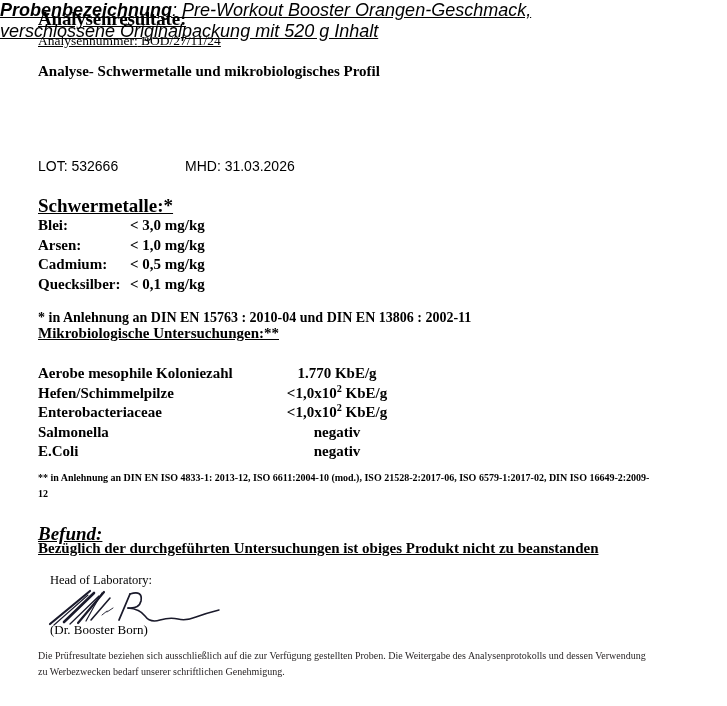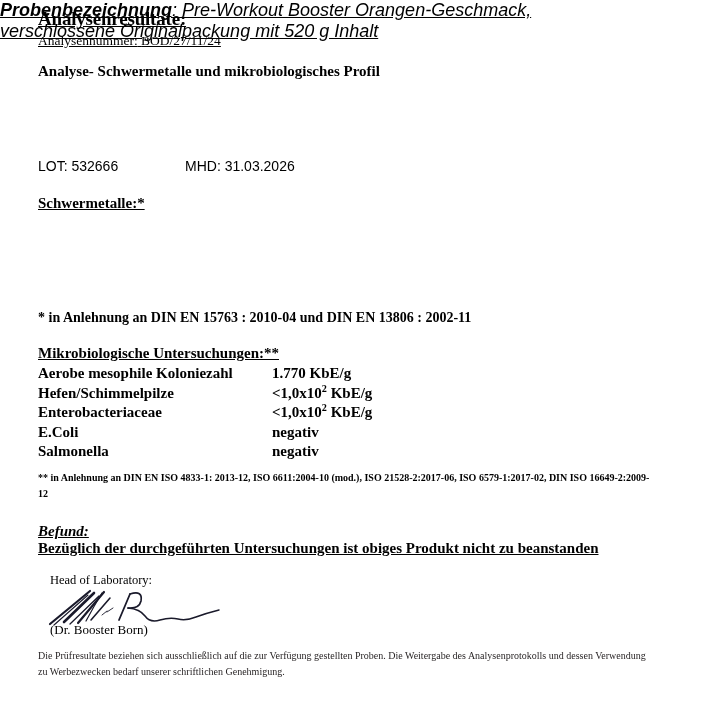--- a/index.html
+++ b/index.html
@@ -67,21 +67,21 @@
     font-weight: bold;
     text-decoration: underline;
   }
 
   #lot { left: 38px; top: 158px; font-size: 14px; }
   #mhd { left: 185px; top: 158px; font-size: 14px; }
 
   
   #hm-heading {
     left: 38px; top: 195px;
-    font-size: 15px;
+    font-size: 19px;
     font-weight: bold;
     text-decoration: underline;
   }
   #hm-table {
     position: absolute;
     left: 38px; top: 216px;
     font-size: 15px;
     font-weight: bold;
     border-collapse: collapse;
   }
@@ -94,55 +94,55 @@
   #hm-table td.val  { padding-left: 0px; }
 
   #footnote-1 {
     left: 38px; top: 310px;
     font-size: 14px;
     font-weight: bold;
   }
 
   
   #mb-heading {
-    left: 38px; top: 345px;
+    left: 38px; top: 325px;
     font-size: 15px;
     font-weight: bold;
     text-decoration: underline;
   }
   #mb-table {
     position: absolute;
     left: 38px; top: 364px;
     font-size: 15px;
     font-weight: bold;
     border-collapse: collapse;
   }
   #mb-table td {
     padding: 0;
     line-height: 19.5px;
     white-space: pre;
   }
   #mb-table td.name { width: 234px; }
-  #mb-table td.val  { width: 130px; text-align: left; }
+  #mb-table td.val  { width: 130px; text-align: center; }
   sup { font-size: 0.68em; vertical-align: super; line-height: 0; }
 
   #footnote-2 {
     position: absolute;
     left: 38px; top: 470px;
     width: 620px;
     font-size: 10px;
     font-weight: bold;
     line-height: 16px;
     white-space: normal;
   }
 
   
   #befund-label {
     left: 38px; top: 523px;
-    font-size: 15px;
+    font-size: 19px;
     font-weight: bold;
     font-style: italic;
     text-decoration: underline;
   }
   #befund-text {
     left: 38px; top: 540px;
     font-size: 15px;
     font-weight: bold;
     text-decoration: underline;
   }
@@ -186,45 +186,65 @@
   <div class="abs serif" id="subtitle">Analyse- Schwermetalle und mikrobiologisches Profil</div>
 
   <div id="sample-block"><span class="lbl">Probenbezeichnung</span><span>:</span><span> Pre-Workout Booster Orangen-Geschmack, verschlossene Originalpackung mit 520 g Inhalt</span></div>
 
   <div class="abs sans i" id="lot">LOT: 532666</div>
 
   <div class="abs sans i" id="mhd">MHD: 31.03.2026</div>
 
   <div class="abs serif" id="hm-heading">Schwermetalle:*</div>
 
+  <table id="hm-table">
+    <tbody>
+      <tr>
+        <td class="name">Blei:</td>
+        <td class="val">&lt; 3,0 mg/kg</td>
+      </tr>
+      <tr>
+        <td class="name">Arsen:</td>
+        <td class="val">&lt; 1,0 mg/kg</td>
+      </tr>
+      <tr>
+        <td class="name">Cadmium:</td>
+        <td class="val">&lt; 0,5 mg/kg</td>
+      </tr>
+      <tr>
+        <td class="name">Quecksilber:</td>
+        <td class="val">&lt; 0,1 mg/kg</td>
+      </tr>
+    </tbody>
+  </table>
 
   <div class="abs serif" id="footnote-1">* in Anlehnung an DIN EN 15763 : 2010-04 und DIN EN 13806 : 2002-11</div>
 
   <div class="abs serif" id="mb-heading">Mikrobiologische Untersuchungen:**</div>
 
   <table id="mb-table">
     <tbody>
       <tr>
         <td class="name">Aerobe mesophile Koloniezahl</td>
         <td class="val">1.770 KbE/g</td>
       </tr>
       <tr>
         <td class="name">Hefen/Schimmelpilze</td>
         <td class="val"><span>&lt;1,0x10</span><sup>2</sup><span> KbE/g</span></td>
       </tr>
       <tr>
         <td class="name">Enterobacteriaceae</td>
         <td class="val"><span>&lt;1,0x10</span><sup>2</sup><span> KbE/g</span></td>
       </tr>
       <tr>
+        <td class="name">Salmonella</td>
+        <td class="val">negativ</td>
+      </tr>
+      <tr>
         <td class="name">E.Coli</td>
-        <td class="val">negativ</td>
-      </tr>
-      <tr>
-        <td class="name">Salmonella</td>
         <td class="val">negativ</td>
       </tr>
     </tbody>
   </table>
 
   <div id="footnote-2" class="serif">** in Anlehnung an DIN EN ISO 4833-1: 2013-12, ISO 6611:2004-10 (mod.), ISO 21528-2:2017-06, ISO 6579-1:2017-02, DIN ISO 16649-2:2009-12</div>
 
   <div class="abs serif" id="befund-label">Befund:</div>
 
   <div class="abs serif" id="befund-text">Bezüglich der durchgeführten Untersuchungen ist obiges Produkt nicht zu beanstanden</div>

